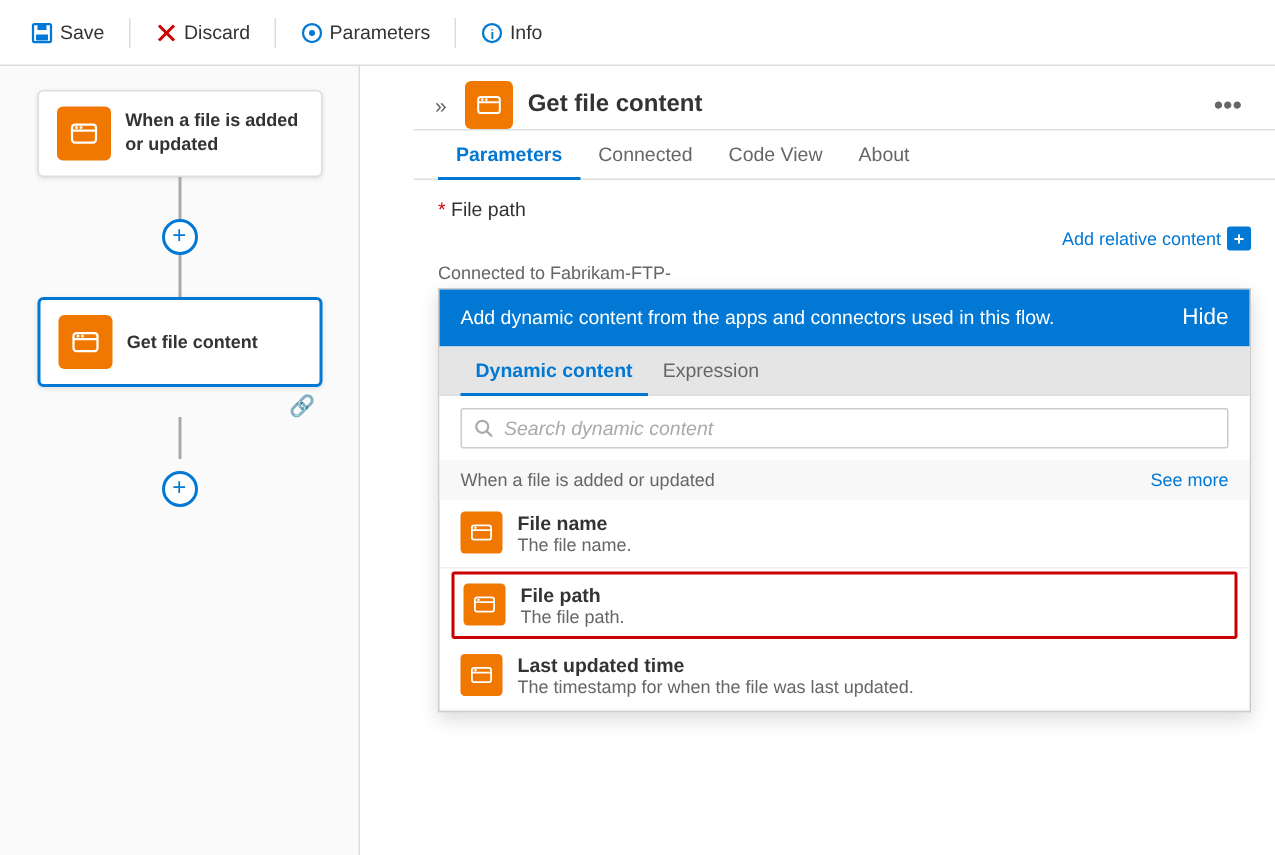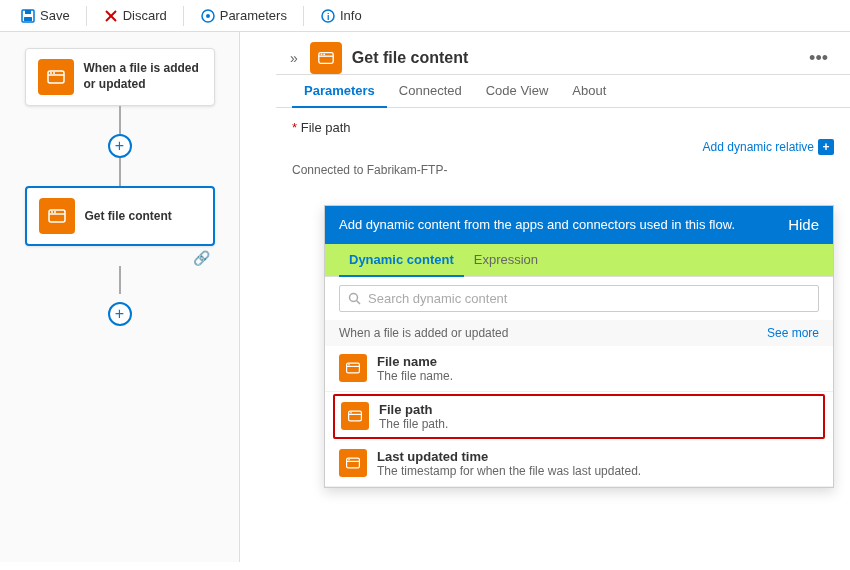--- a/index.html
+++ b/index.html
@@ -2,21 +2,21 @@
 <html><head>
   <meta charset="utf-8">
   <style>
     * { box-sizing: border-box; margin: 0; padding: 0; }
     body { font-family: 'Segoe UI', Arial, sans-serif; font-size: 13px; background: #fff; width: 850px; height: 570px; overflow: hidden; }
 
     
     .toolbar {
       display: flex; align-items: center; gap: 4px;
       padding: 6px 12px; border-bottom: 1px solid #ddd;
-      background: #fff; height: 32px;
+      background: #fff; height: 44px;
     }
     .toolbar-btn {
       display: flex; align-items: center; gap: 4px;
       padding: 4px 8px; border: none; background: transparent;
       cursor: pointer; font-size: 13px; color: #333;
     }
     .toolbar-separator { width: 1px; height: 20px; background: #ddd; margin: 0 4px; }
 
     
     .main-layout {
@@ -147,58 +147,57 @@
       font-size: 12px; font-weight: bold;
     }
 
     .connected-text {
       font-size: 12px; color: #666; margin-top: 8px;
     }
 
     
     .dynamic-popup {
       position: absolute;
-      top: 173px; left: 16px; right: 16px;
+      top: 148px; left: 16px; right: 16px;
       background: #fff;
       border: 1px solid #ccc;
       box-shadow: 0 4px 12px rgba(0,0,0,0.15);
       z-index: 10;
-      margin-left: 32px;
     }
 
     .popup-header {
       background: #0078d4; color: #fff;
       padding: 10px 14px;
       display: flex; justify-content: space-between; align-items: flex-start;
     }
     .popup-header-text { font-size: 13px; line-height: 1.4; flex: 1; }
     .hide-btn {
       background: none; border: none; color: #fff; cursor: pointer;
       font-size: 15px; white-space: nowrap; padding: 0 0 0 12px;
     }
 
     .popup-tabs {
       display: flex; border-bottom: 1px solid #ddd; padding: 0 14px;
-      background: #bef264;
+      background: #e5e5e5;
     }
     .popup-tab {
       padding: 8px 10px; cursor: pointer; font-size: 13px; color: #666;
       border-bottom: 2px solid transparent; margin-bottom: -1px;
     }
     .popup-tab.active { color: #0078d4; border-bottom-color: #0078d4; font-weight: 600; }
 
     .popup-search {
       padding: 8px 14px; background: #fff;
     }
     .search-box {
       display: flex; align-items: center; gap: 6px;
       border: 1px solid #ccc; padding: 5px 8px; border-radius: 2px;
     }
     .search-box input {
-      border: none; outline: none; flex: 1; font-size: 13px; color: #b91c1c;
+      border: none; outline: none; flex: 1; font-size: 13px; color: #b91c1c; font-style: italic;
     }
     .search-box input::placeholder { color: #aaa; }
 
     .section-header {
       padding: 6px 14px; font-size: 12px; color: #666;
       display: flex; justify-content: space-between; align-items: center;
       background: #f8f8f8;
     }
     .see-more-btn {
       background: none; border: none; color: #0078d4; cursor: pointer; font-size: 12px;
@@ -325,21 +324,21 @@
       <div class="tab">About</div>
     </div>
 
     <div class="content-area">
       <div class="field-label">
         <span style="color:#c00;">*</span> <span>File path</span>
       </div>
 
       <div class="add-dynamic-row">
         <button class="add-dynamic-btn">
-          <span>Add dynamic relative</span>
+          <span>Add relative content</span>
           <div class="add-dynamic-plus">+</div>
         </button>
       </div>
 
       <div class="connected-text">Connected to Fabrikam-FTP-</div>
     </div>
 
     <div class="dynamic-popup">
 
       <div class="popup-header">

